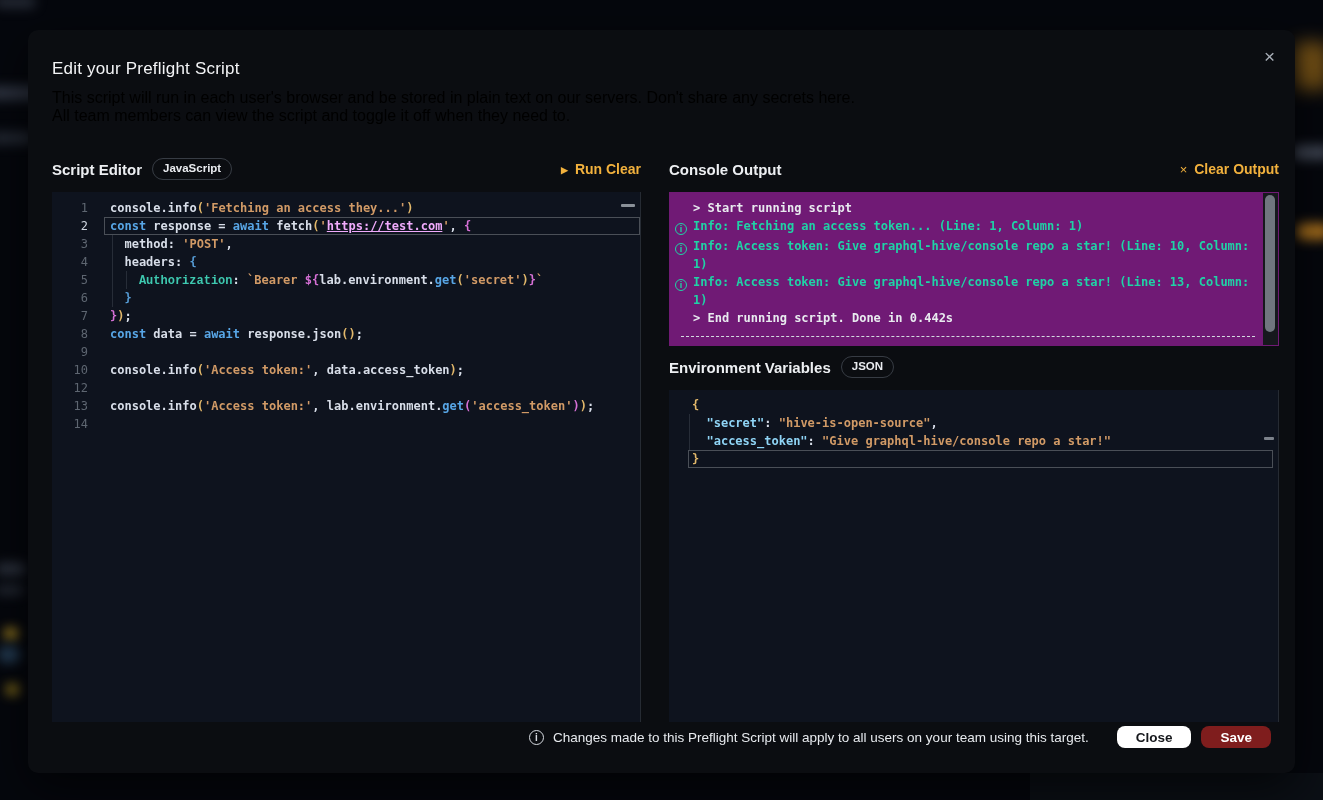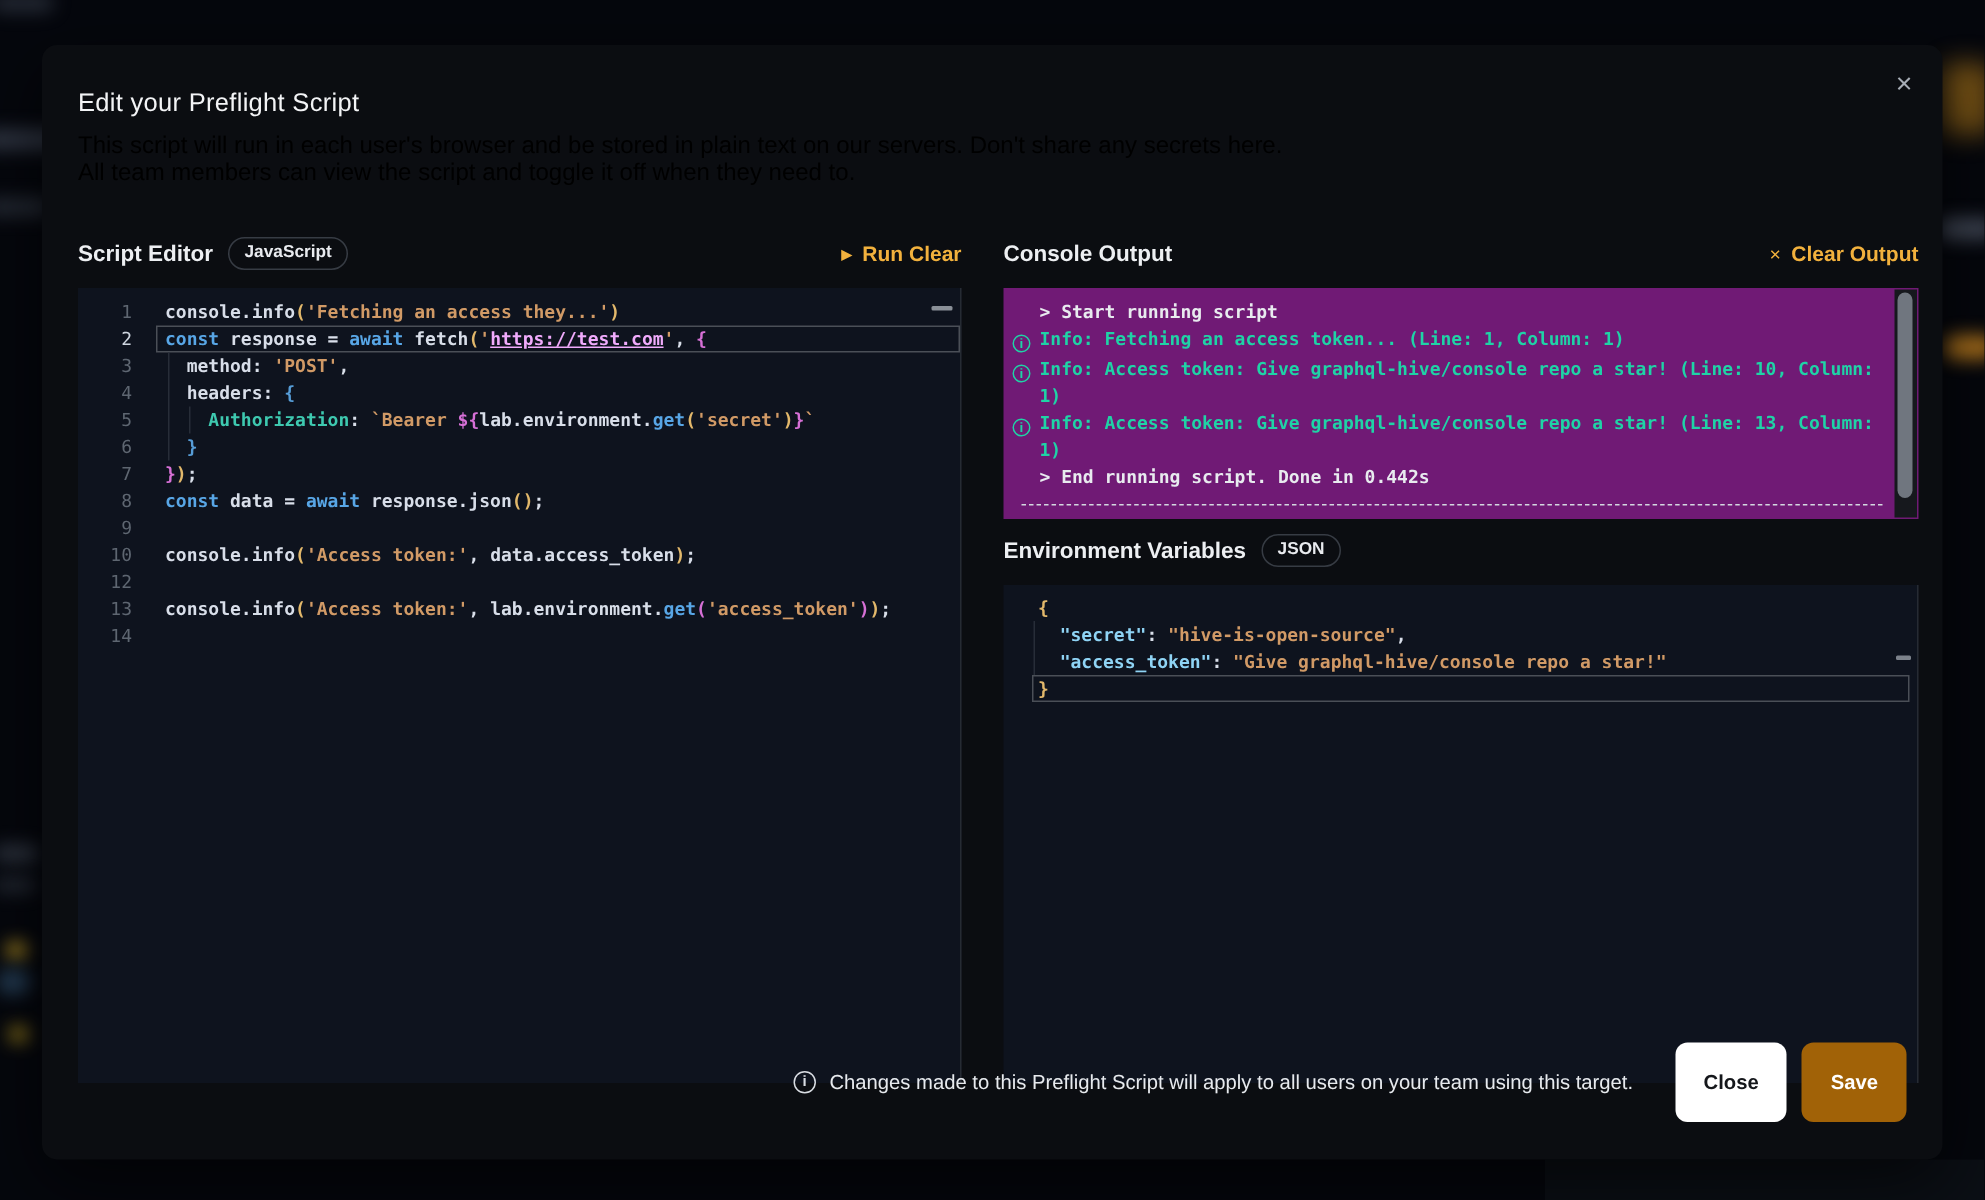--- a/index.html
+++ b/index.html
@@ -56,21 +56,21 @@
     font-family:"DejaVu Sans Mono", monospace; font-size:12px; font-weight:600;
   }
   .script-editor { height:530px; padding-top:7px; border-right:1px solid #262b33; }
   .code-row { display:flex; height:18px; line-height:18px; white-space:pre; }
   .ln { width:52px; flex:none; text-align:right; padding-right:16px; color:#5e6671; font-weight:500; }
   .code-row.current .ln { color:#ced5df; }
   .code-content { flex:1; padding-left:6px; }
   .code-row.current .code-content { outline:1px solid #4a4f57; outline-offset:-1px; }
 
   .s-w { color:#d8dee9; } .s-b { color:#58a6e6; } .s-o { color:#d19a66; }
-  .s-t { color:#3ec9b0; } .s-p { color:#d670d6; } .s-y { color:#e2b86b; }
+  .s-t { color:#3ec9b0;font-family:Liberation Mono, monospace; } .s-p { color:#d670d6; } .s-y { color:#e2b86b; }
   .s-bl{ color:#569cd6; } .s-k { color:#8fd4f5; }
   .s-u { color:#f0abfc; text-decoration:underline; }
 
   .guide { position:absolute; width:1px; background:#272d38; }
   .ruler-dash { position:absolute; background:#8a9098; border-radius:1px; }
 
   
   .console-box {
     position:relative; height:154px; background:#701a75; overflow:hidden;
     padding:7px 22px 0 6px;
@@ -100,23 +100,23 @@
   
   .footer {
     position:absolute; left:24px; right:24px; bottom:25px;
     display:flex; align-items:center; justify-content:flex-end; gap:10px;
   }
   .note { display:flex; align-items:center; gap:9px; color:#e7eaee; font-size:13.5px; margin-right:18px; }
   .note-circle {
     display:inline-flex; width:15px; height:15px; border:1.3px solid #d8dce2; border-radius:50%;
     align-items:center; justify-content:center; font-size:10px; font-weight:700; color:#d8dce2; flex:none;
   }
-  .btn { height:53px; border:none; border-radius:8px; padding:0 19px; font-size:13.5px; font-weight:600; cursor:pointer; font-family:"Liberation Sans", sans-serif; }
+  .btn { height:22px; border:none; border-radius:8px; padding:0 19px; font-size:13.5px; font-weight:600; cursor:pointer; font-family:"Liberation Sans", sans-serif; }
   .btn-close { background:#ffffff; color:#15171b; }
-  .btn-save  { background:#a16207; color:#ffffff; }
+  .btn-save  { background:#7f1d1d; color:#ffffff; }
 </style>
 </head>
 <body>
 
 <div class="page">
 
   <div class="deco" style="left:-6px; top:-4px; width:42px; height:12px; background:#2e3440; opacity:.8;"></div>
   <div class="deco" style="left:-12px; top:86px; width:74px; height:14px; background:#3a4150; opacity:.8;"></div>
   <div class="deco" style="left:-10px; top:132px; width:44px; height:12px; background:#333a46; opacity:.7;"></div>
   <div class="deco" style="left:1294px; top:42px; width:34px; height:48px; background:#9a6a18; opacity:.75; filter:blur(9px);"></div>

